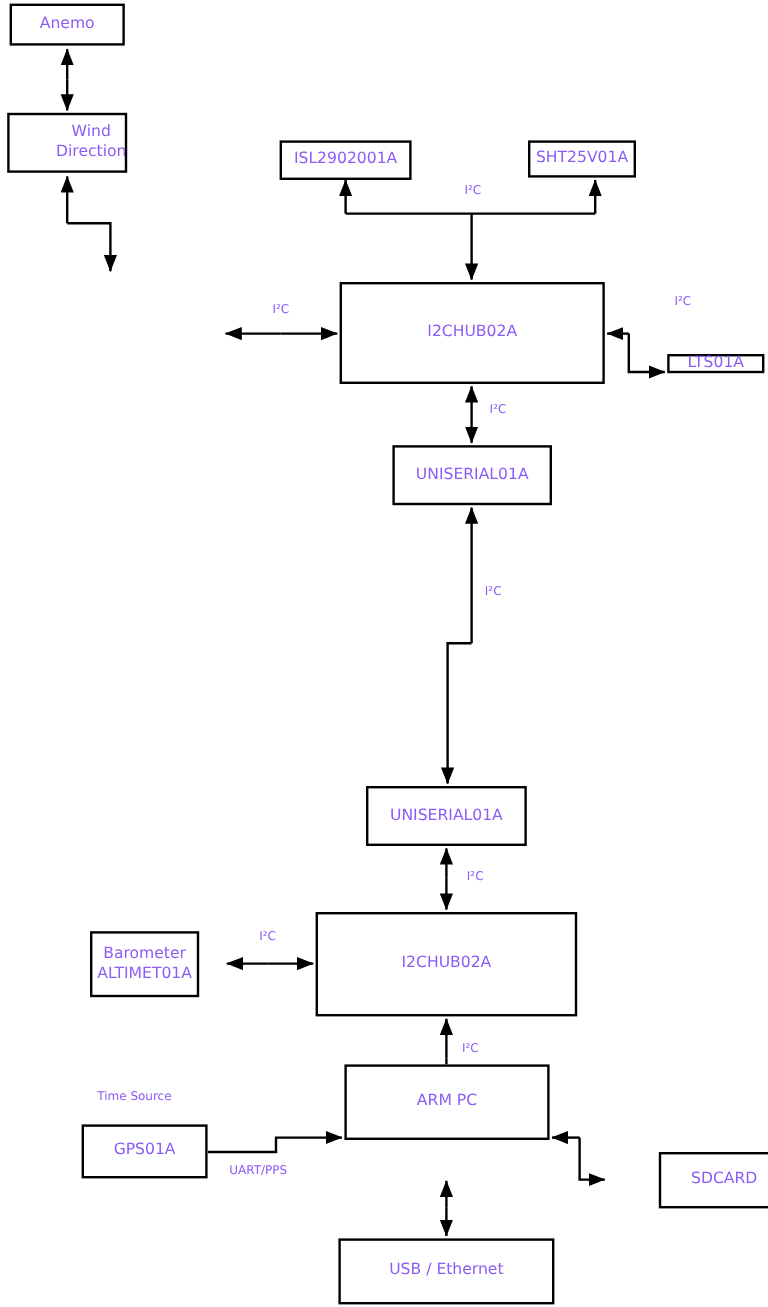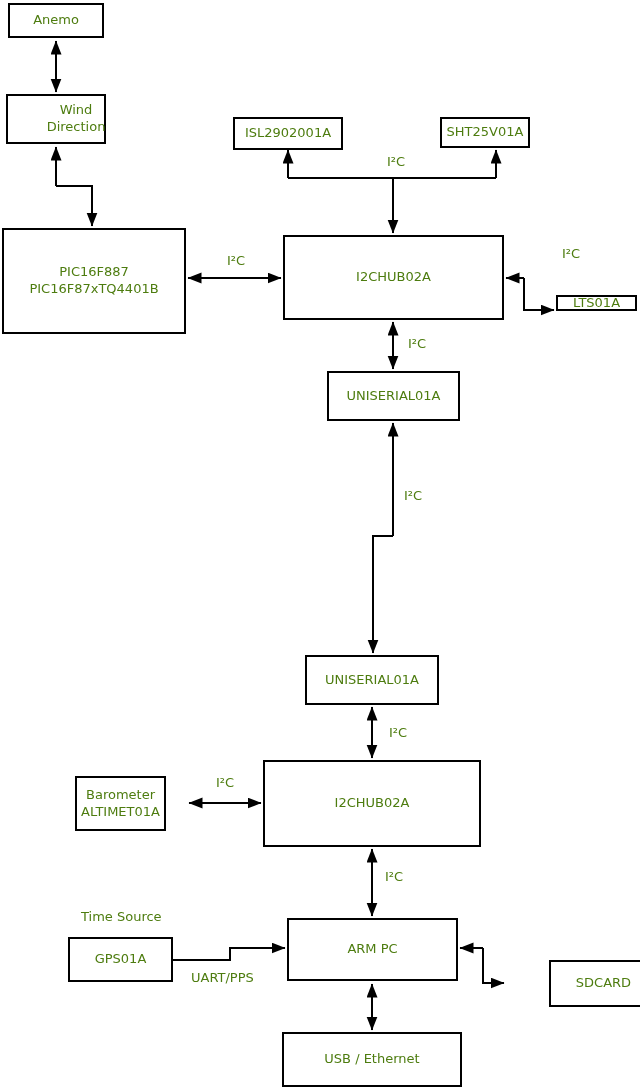--- a/index.html
+++ b/index.html
@@ -2,56 +2,56 @@
 <html><head>
 <meta charset="utf-8">
 <style>
   html, body { margin: 0; padding: 0; background: #ffffff; }
   .canvas {
     position: relative;
     width: 640px;
     height: 1089px;
     background: #ffffff;
     font-family: "DejaVu Sans", sans-serif;
-    color: #4d7c0f;
+    color: #8b5cf6;
     overflow: hidden;
   }
   svg.edges { position: absolute; left: 0; top: 0; width: 640px; height: 1089px; }
   .node {
     position: absolute;
     box-sizing: border-box;
     border: 2px solid #000000;
     background: #ffffff;
     display: flex;
     align-items: center;
     justify-content: center;
     text-align: center;
     white-space: pre-line;
     font-size: 13px;
     line-height: 1.3;
   }
   .edge-label {
     position: absolute;
-    font-size: 13px;
+    font-size: 10px;
     white-space: nowrap;
     background: transparent;
   }
   
   #n-anemo       { left: 8px;   top: 3px;    width: 96px;  height: 35px; }
   #n-wind        { left: 6px;   top: 94px;   width: 100px; height: 50px; padding-left: 40px; }
   #n-pic         { left: 2px;   top: 228px;  width: 184px; height: 106px; }
   #n-isl         { left: 233px; top: 117px;  width: 110px; height: 33px; }
   #n-sht         { left: 440px; top: 117px;  width: 90px; height: 31px; }
   #n-hub1        { left: 283px; top: 235px;  width: 221px; height: 85px; }
   #n-lts         { left: 556px; top: 295px;  width: 81px;  height: 16px; }
   #n-uniserial1  { left: 327px; top: 371px;  width: 133px; height: 50px; }
   #n-uniserial2  { left: 305px; top: 655px;  width: 134px; height: 50px; }
   #n-hub2        { left: 263px; top: 760px;  width: 218px; height: 87px; }
   #n-barometer   { left: 75px;  top: 776px;  width: 91px; height: 55px; }
-  #n-armpc       { left: 287px; top: 918px;  width: 171px; height: 63px; }
+  #n-armpc       { left: 287px; top: 887px;  width: 171px; height: 63px; }
   #n-gps         { left: 68px;  top: 937px;  width: 105px; height: 45px; }
   #n-sdcard      { left: 506px; top: 960px;  width: 109px; height: 47px; margin-left: 43px; }
   #n-usb         { left: 282px; top: 1032px; width: 180px; height: 55px; }
   
   #l-isl-sht     { left: 387px; top: 154px; }
   #l-pic-hub1    { left: 227px; top: 253px; }
   #l-hub1-lts    { left: 562px; top: 246px; }
   #l-hub1-uni1   { left: 408px; top: 336px; }
   #l-uni1-uni2   { left: 404px; top: 488px; }
   #l-uni2-hub2   { left: 389px; top: 725px; }
@@ -137,22 +137,20 @@
       <g>
         <path d="M 372 1006 L 372 984" marker-end="url(#arrow)"></path>
         <path d="M 372 1006 L 372 1030" marker-end="url(#arrow)"></path>
       </g>
     </g>
   </svg>
 
   <div class="node" id="n-anemo">Anemo</div>
   <div class="node" id="n-wind">Wind
 Direction</div>
-  <div class="node" id="n-pic">PIC16F887
-PIC16F87xTQ4401B</div>
   <div class="node" id="n-isl">ISL2902001A</div>
   <div class="node" id="n-sht">SHT25V01A</div>
   <div class="node" id="n-hub1">I2CHUB02A</div>
   <div class="node" id="n-lts">LTS01A</div>
   <div class="node" id="n-uniserial1">UNISERIAL01A</div>
   <div class="node" id="n-uniserial2">UNISERIAL01A</div>
   <div class="node" id="n-hub2">I2CHUB02A</div>
   <div class="node" id="n-barometer">Barometer
 ALTIMET01A</div>
   <div class="node" id="n-armpc">ARM PC</div>

